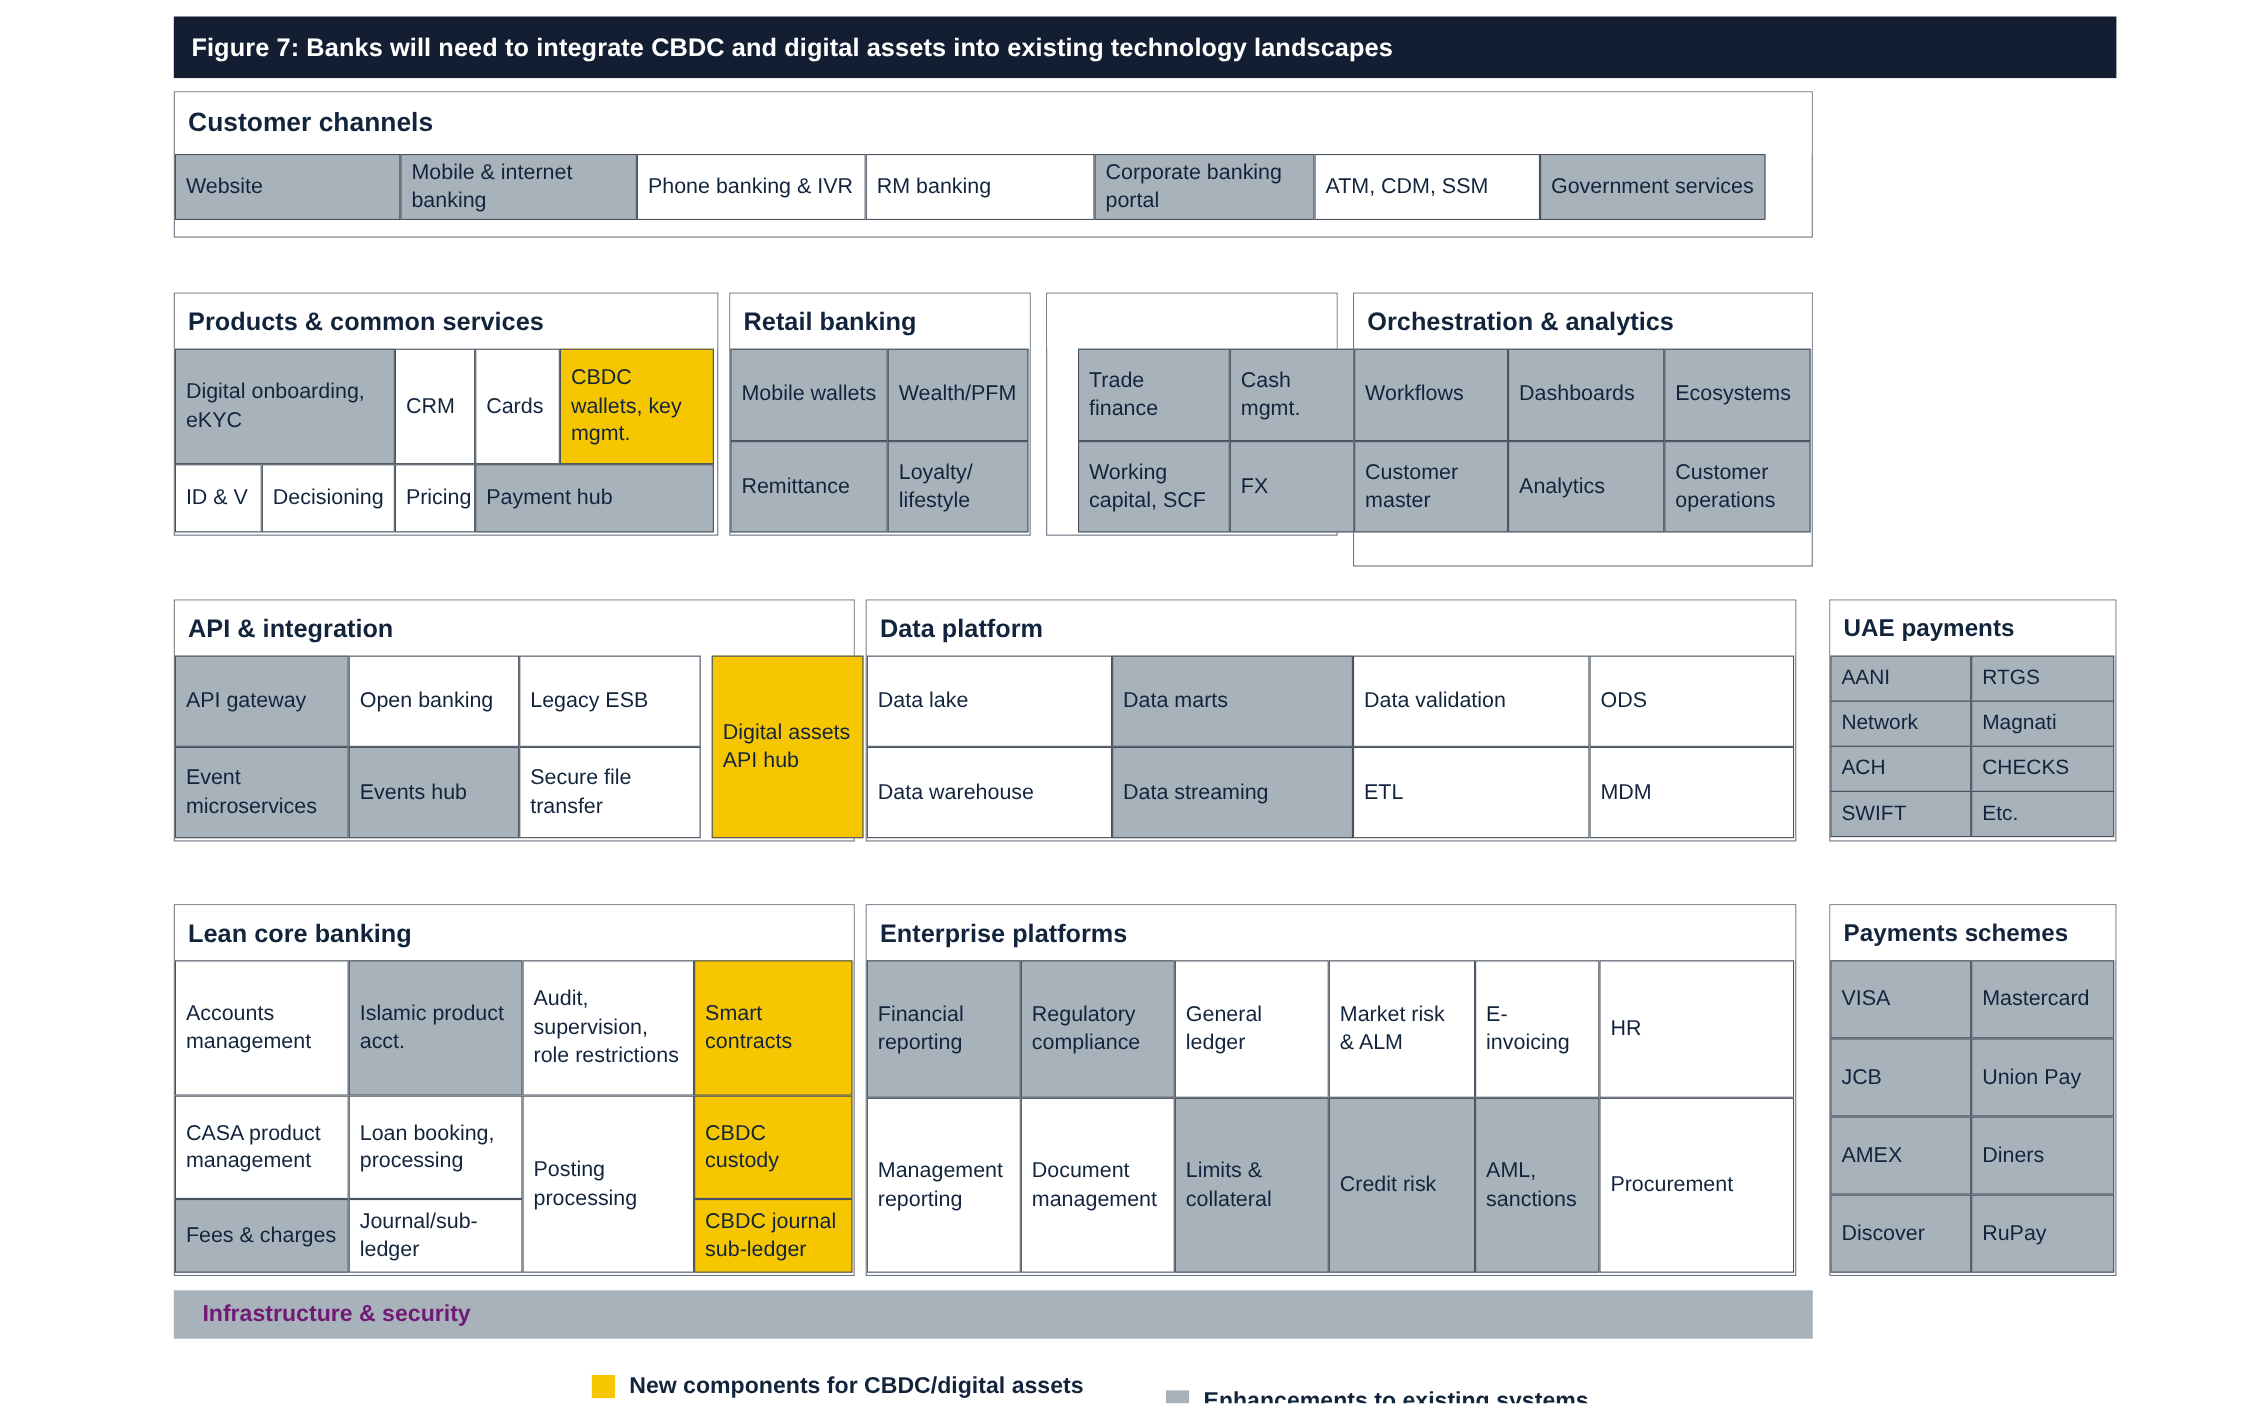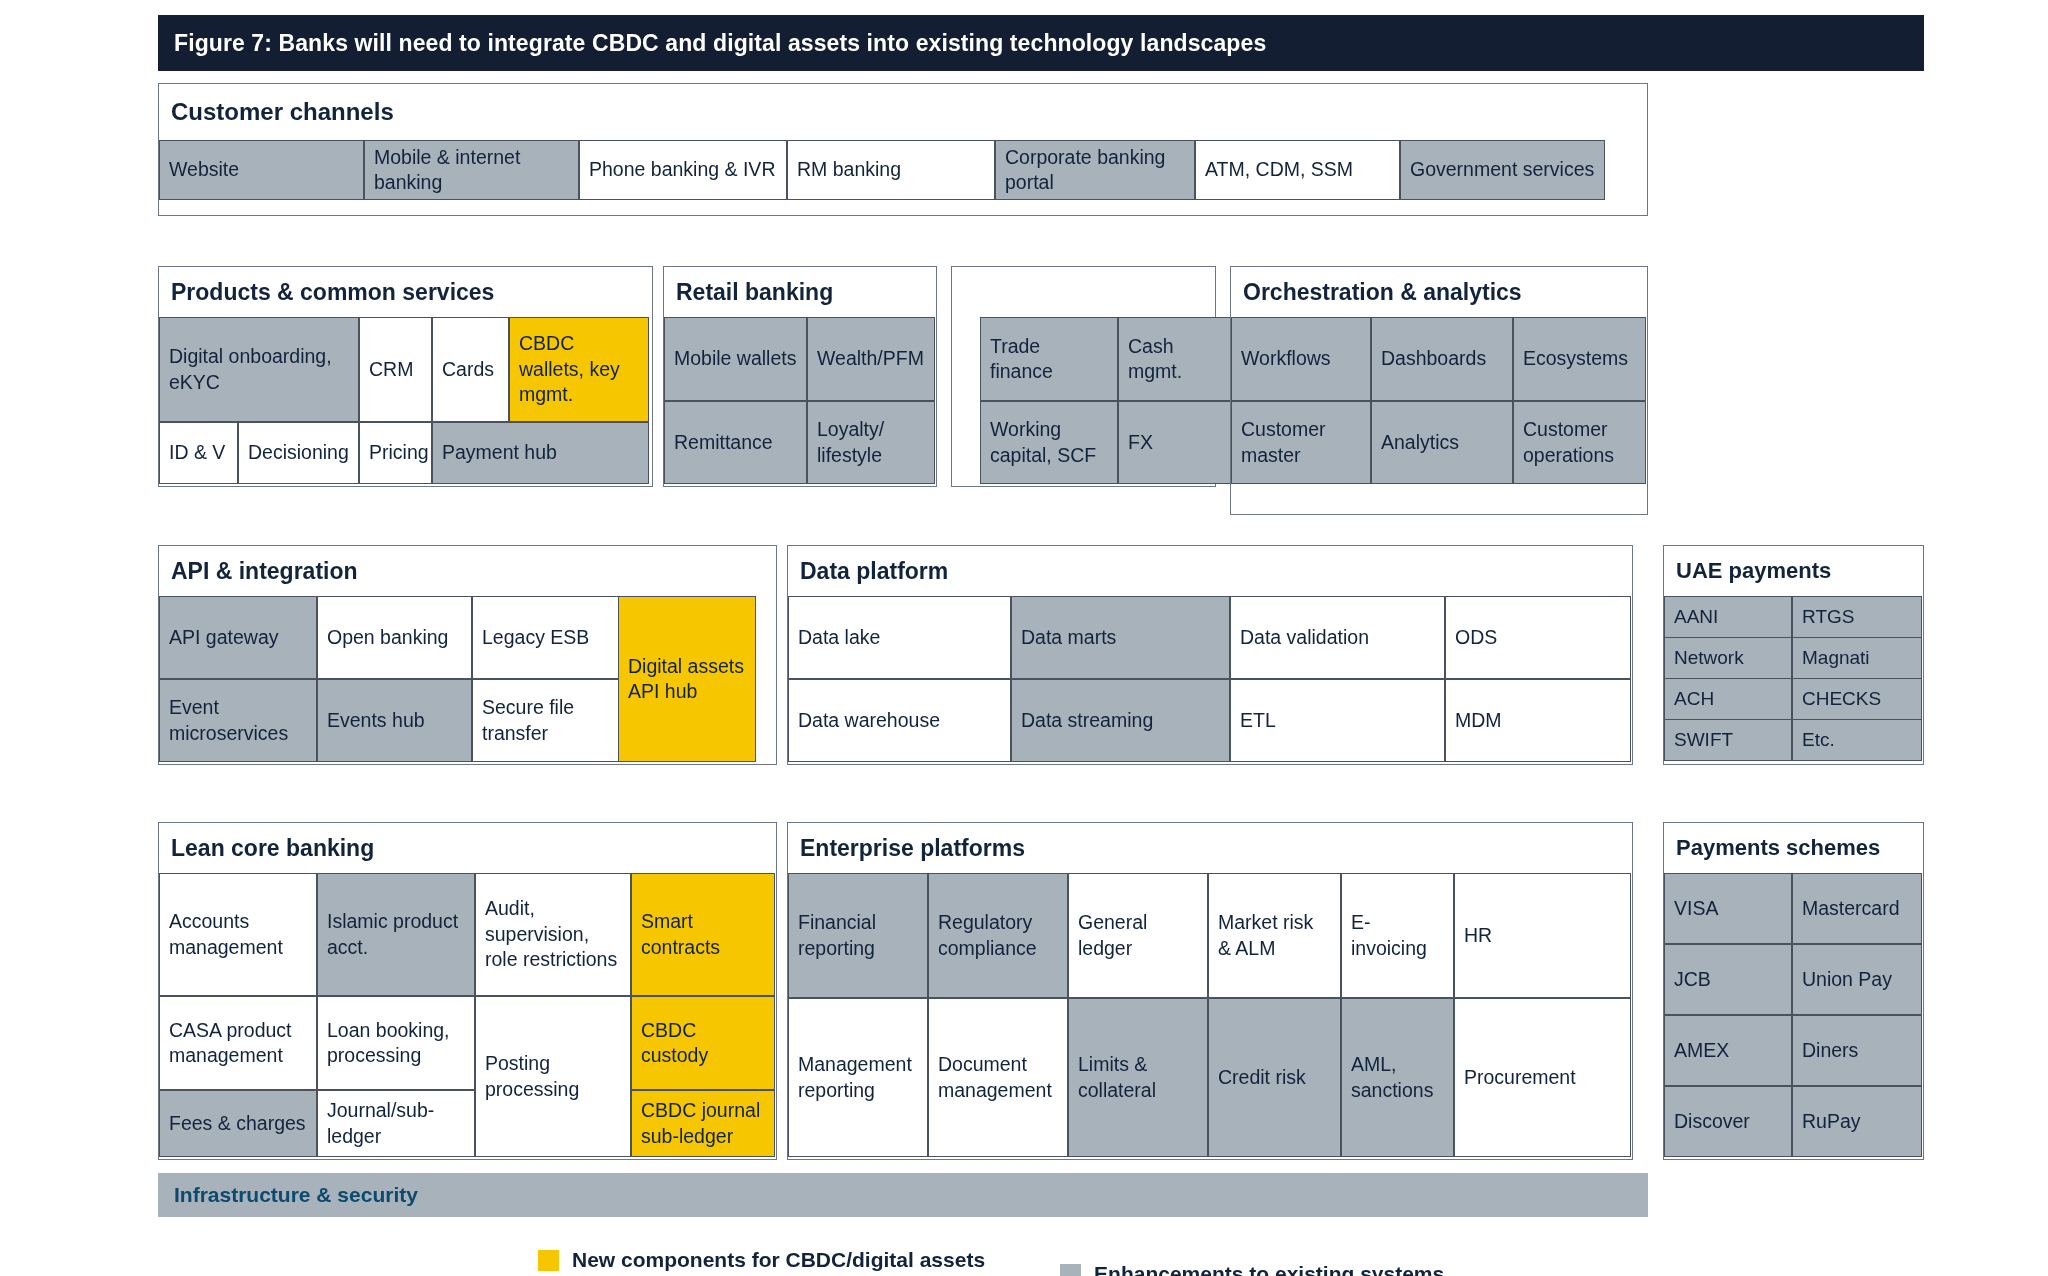--- a/index.html
+++ b/index.html
@@ -62,21 +62,21 @@
   #wholesale-grid{grid-template-columns:138px 124px;grid-template-rows:84px 83px;padding-left:28px;}
 
   #orchestration{left:1230px;top:266px;width:418px;height:249px;}
   #orch-grid{grid-template-columns:140px 142px 133px;grid-template-rows:84px 83px;}
 
   
   #api{left:158px;top:545px;width:619px;height:220px;}
   #api-outer{position:relative;height:166px;}
   #api-left{position:absolute;left:0;top:0;width:478px;height:166px;display:grid;
             grid-template-columns:158px 155px 165px;grid-template-rows:83px 83px;}
-  #api-right{position:absolute;left:459px;top:0;width:138px;height:166px;}
+  #api-right{position:absolute;left:488px;top:0;width:138px;height:166px;}
 
   #dataplatform{left:787px;top:545px;width:846px;height:220px;}
   #dp-grid{grid-template-columns:223px 219px 215px 186px;grid-template-rows:83px 83px;}
 
   #uae{left:1663px;top:545px;width:261px;height:220px;}
   #uae-grid{grid-template-columns:128px 130px;grid-template-rows:41px 41px 41px 42px;}
   #uae .cell{font-size:19px;padding:20px 9px;}
 
   
   #leancore{left:158px;top:822px;width:619px;height:338px;}
@@ -94,21 +94,21 @@
   #ent-grid{grid-template-columns:140px 140px 140px 133px 113px 177px;grid-template-rows:125px 159px;}
 
   #schemes{left:1663px;top:822px;width:261px;height:338px;}
   #sch-grid{grid-template-columns:128px 130px;grid-template-rows:71px 71px 71px 71px;}
 
   
   #infra{
     position:absolute;left:158px;top:1173px;width:1490px;height:44px;
     background:#a8b2bb;display:flex;align-items:center;
   }
-  #infra .txt{font-size:21px;font-weight:bold;color:#0c4a6e;padding-left:16px;}
+  #infra .txt{font-size:21px;font-weight:bold;color:#701a75;padding-left:26px;}
 
   
   #legend{position:absolute;left:158px;top:1244px;width:1790px;height:32px;
           display:flex;align-items:center;font-size:21px;font-weight:bold;color:#12233c;}
   .legend-item{display:flex;align-items:center;}
   .swatch{width:21px;height:21px;display:inline-block;margin-right:13px;}
   .swatch.yellow{background:#f6c700;}
   .swatch.grey{background:#a8b2bb;}
   #legend-new{margin-left:380px;}
   #legend-enh{margin-left:75px;margin-top:28px;}

